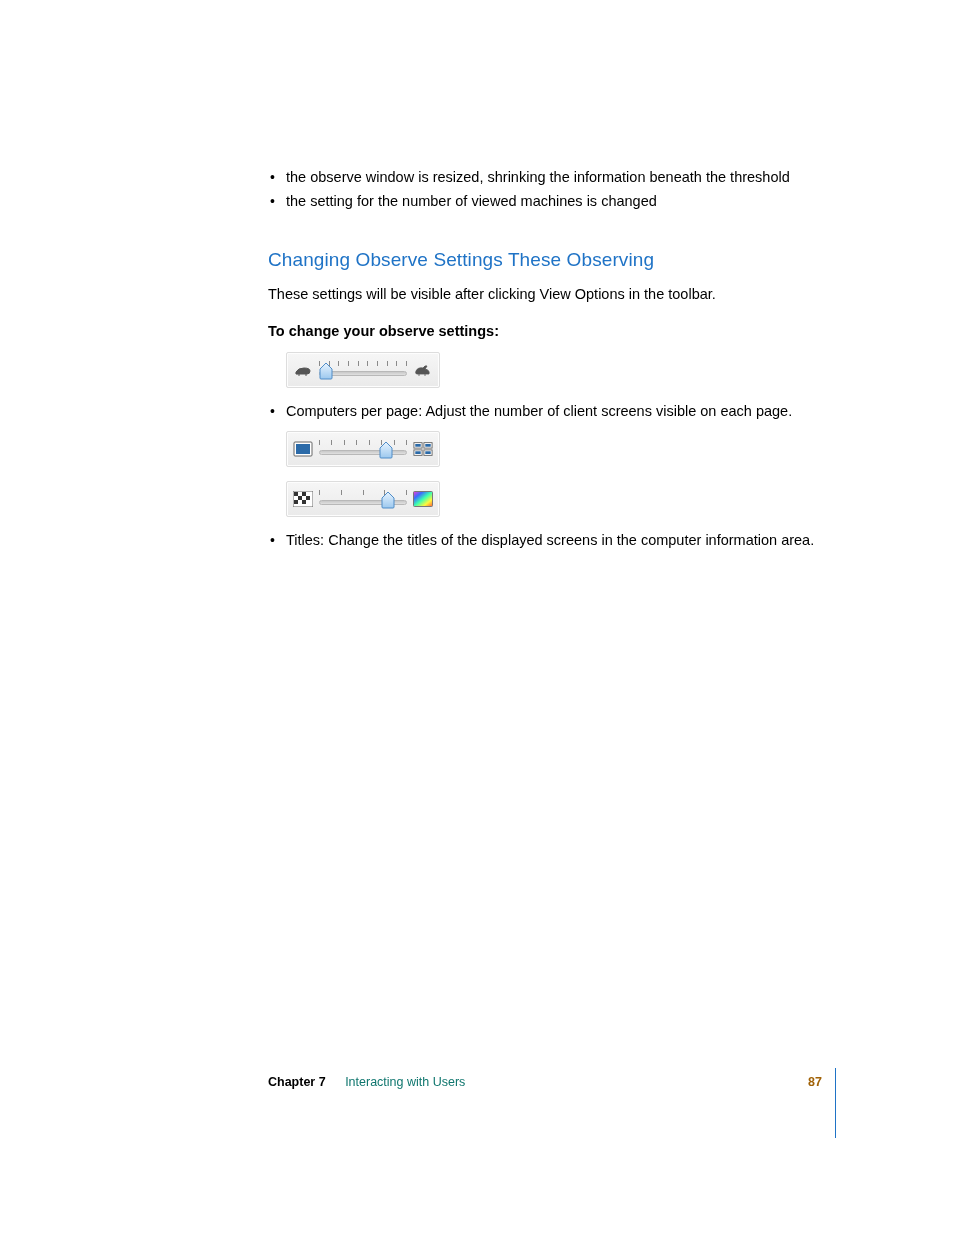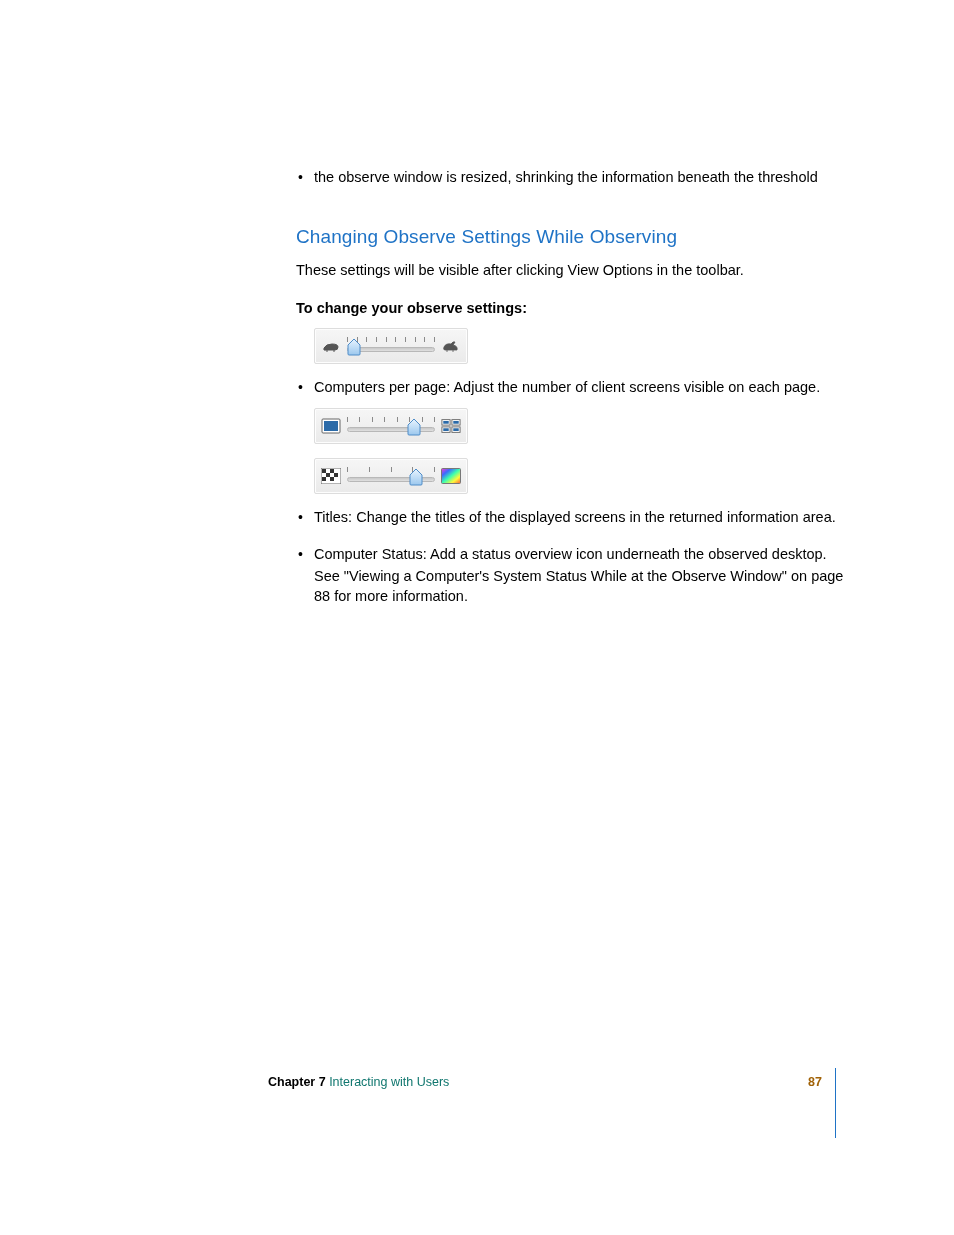--- a/index.html
+++ b/index.html
@@ -16,21 +16,20 @@
     background: #fff;
     box-sizing: border-box;
   }
   .content {
     position: absolute;
     left: 268px;
     top: 168px;
     width: 560px;
     font-size: 14.5px;
     line-height: 1.35;
-    margin-left: 28px;
   }
   .content p { margin: 0 0 8px 0; }
   .content .gap { height: 10px; }
   ul.bullets {
     list-style: none;
     margin: 0 0 8px 0;
     padding: 0;
   }
   ul.bullets > li {
     position: relative;
@@ -155,21 +154,21 @@
     left: 268px;
     right: 118px;
     top: 1075px;
     display: flex;
     justify-content: space-between;
     align-items: center;
     font-size: 12.5px;
     font-weight: 600;
     padding-right: 14px;
   }
-  .footer .chapter { color: #000; }
+  .footer .chapter { color: #000; margin-right: 16px; }
   .footer .chapter-title { color: #0f766e; font-weight: 500; }
   .footer .page-num { color: #a16207; font-weight: 600; }
   .footer-rule {
     position: absolute;
     right: 118px;
     top: 1068px;
     width: 1.5px;
     height: 70px;
     background: #1f73c6;
   }
@@ -178,24 +177,25 @@
   .item-block .subline { padding-left: 18px; margin-top: 2px; }
 
 </style>
 </head>
 <body>
 
 <div class="page">
   <div class="content">
     <ul class="bullets">
       <li>the observe window is resized, shrinking the information beneath the threshold</li>
+      <li>the setting for the number of viewed machines is changed</li>
     </ul>
     <div class="gap"></div>
 
-    <div class="section-heading">Changing Observe Settings While Observing</div>
+    <div class="section-heading">Changing Observe Settings These Observing</div>
     <div class="gap"></div>
     <p>These settings will be visible after clicking View Options in the toolbar.</p>
     <div class="gap"></div>
     <p class="bold-label">To change your observe settings:</p>
 
     <div class="slider-figure">
       <div class="slider-panel">
         <span class="iconbox">
           <svg width="20" height="14" viewBox="0 0 20 14">
               <path d="M3 9 Q2 12 5 11 L14 11 Q17 11 17 8 Q17 5 11 5 Q5 5 3 9 Z M6 11 L6 13 M13 11 L13 13" fill="#555" stroke="#555" stroke-width="1"></path>
@@ -332,31 +332,25 @@
               <stop offset="1" stop-color="#ff5a3b"></stop>
             </linearGradient>
               </defs>
             <rect x="0.5" y="0.5" width="19" height="15" rx="1" fill="url(#rainbow)" stroke="#777"></rect>
           </svg>
         </span>
       </div>
     </div>
 
     <ul class="bullets">
-        <li>Titles:  Change the titles of the displayed screens in the returned information area.</li>
+        <li>Titles:  Change the titles of the displayed screens in the computer information area.</li>
       </ul>
 
     <div class="gap"></div>
 
-    <ul class="bullets">
-      <li class="item-block">
-        <span>Computer Status:  Add a status overview icon underneath the observed desktop.</span>
-        <div class="subline" style="padding-left:0">See "Viewing a Computer's System Status While at the Observe Window" on page 88 for more information.</div>
-      </li>
-    </ul>
   </div>
 
   <div class="footer-rule"></div>
   <div class="footer">
     <div>
       <span class="chapter">Chapter 7</span>
       <span class="chapter-title">Interacting with Users</span>
     </div>
     <div class="page-num">87</div>
   </div>

